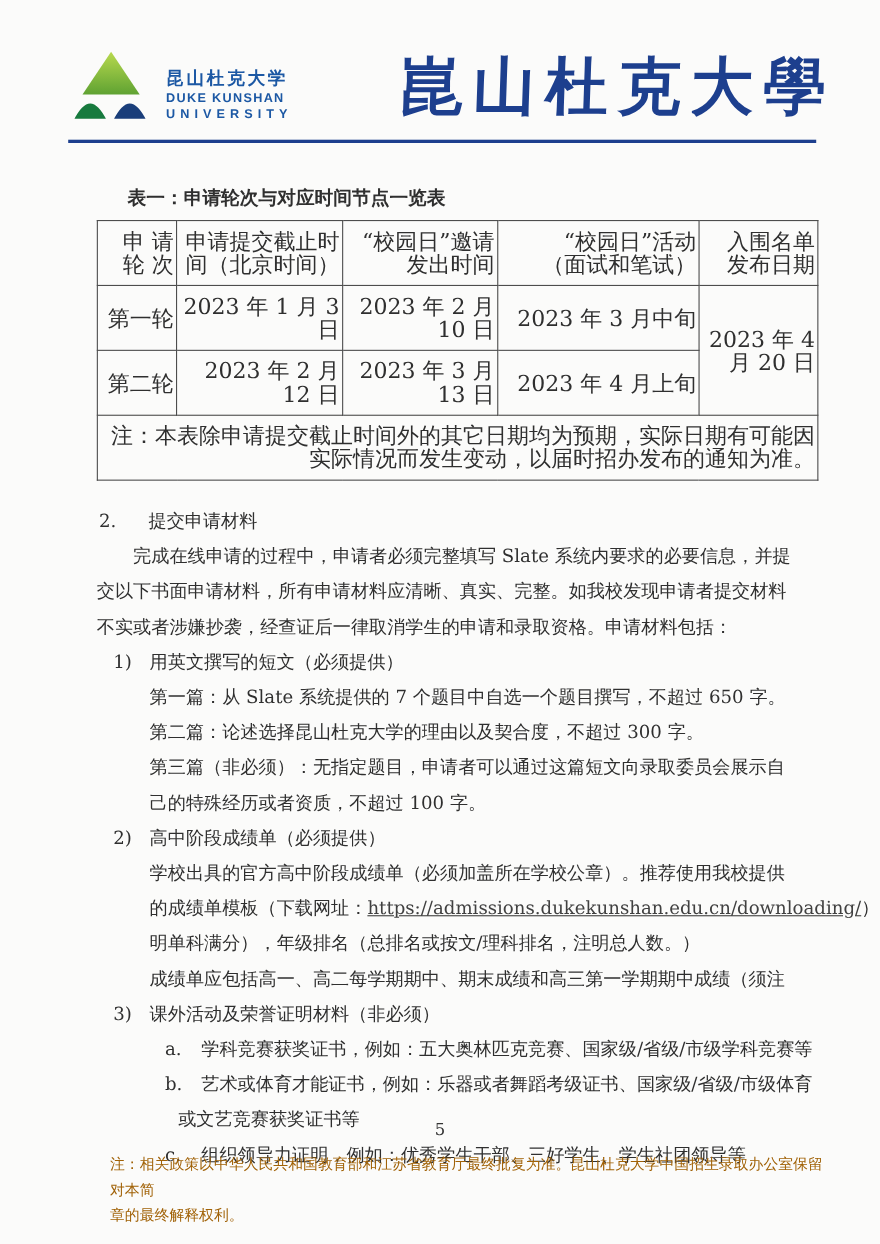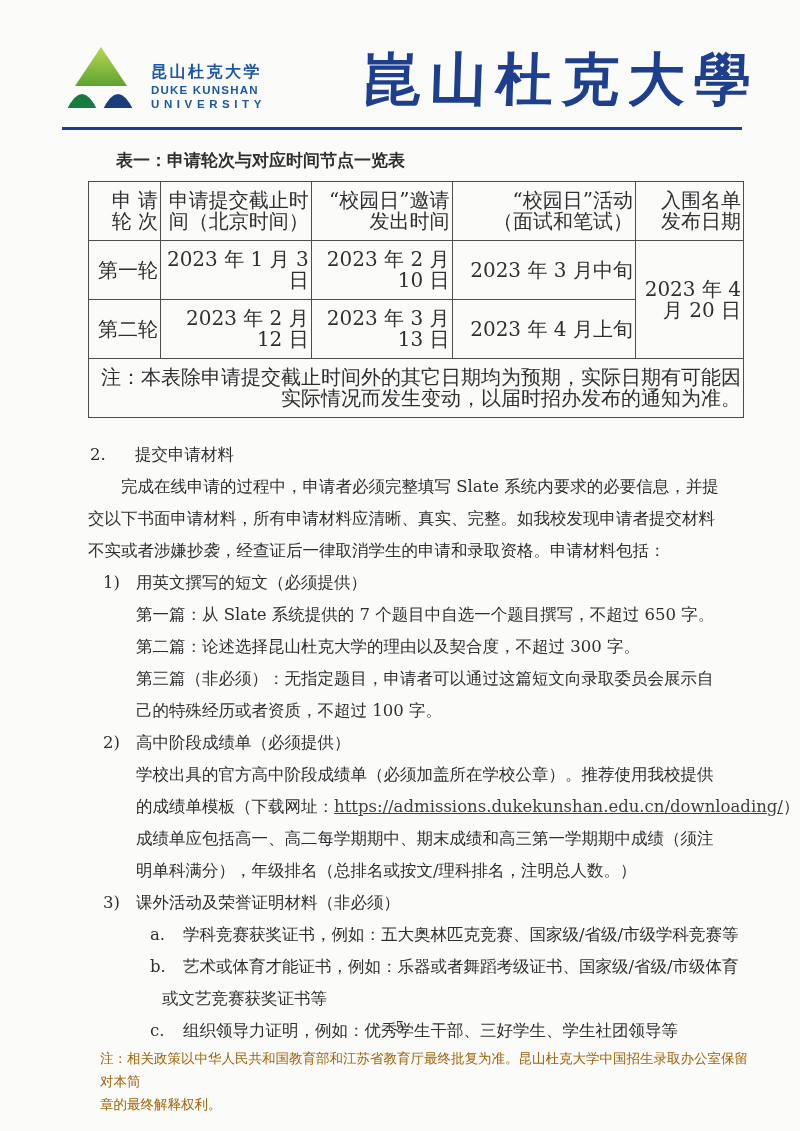--- a/index.html
+++ b/index.html
@@ -21,21 +21,21 @@
   .logo-en2 { font-size:11.5px; font-weight:bold; letter-spacing:4.6px; line-height:14px; }
   .calligraphy {
     font-size:57px; font-weight:900; color:#1d3f8e; letter-spacing:9px;
     line-height:66px; white-space:nowrap; transform:skewX(-2deg);
     font-family:"DejaVu Serif","Liberation Serif",serif;
   }
   .header-rule { height:3px; background:#1d3f8e; margin:15px 58px 0 62px; }
 
   
   .content { margin:0 56px 0 88px; font-size:16.5px; }
-  .table-title { margin-top:19px; margin-left:28px; font-weight:bold; font-size:17px; white-space:nowrap; }
+  .table-title { margin-top:38px; margin-left:28px; font-weight:bold; font-size:17px; white-space:nowrap; }
 
   table.sched { width:100%; border-collapse:collapse; margin-top:9px; table-layout:fixed; }
   table.sched th, table.sched td {
     border:1.7px solid #4d4d4d; text-align:right; font-weight:normal;
     font-size:20px; line-height:21px; padding:8px 2px; vertical-align:middle;
   }
   table.sched thead th { height:47px; }
   tr.row-a td { height:28px; }
   tr.row-b td { height:43px; }
   td.note-cell { text-align:left; line-height:22.5px; padding:4px 9px 6px; white-space:normal; }
@@ -167,22 +167,22 @@
 
     <div class="item-head line">
       <span class="item-num">2)</span>
       <span>高中阶段成绩单（必须提供）</span>
     </div>
     <div class="item-body">
       <div class="line">学校出具的官方高中阶段成绩单（必须加盖所在学校公章）。推荐使用我校提供</div>
       <div class="line">
         <span>的成绩单模板（下载网址：</span><a class="doc-link">https://admissions.dukekunshan.edu.cn/downloading/</a><span>）。</span>
       </div>
+      <div class="line">明单科满分），年级排名（总排名或按文/理科排名，注明总人数。）</div>
       <div class="line">成绩单应包括高一、高二每学期期中、期末成绩和高三第一学期期中成绩（须注</div>
-      <div class="line">明单科满分），年级排名（总排名或按文/理科排名，注明总人数。）</div>
     </div>
 
     <div class="item-head line">
       <span class="item-num">3)</span>
       <span>课外活动及荣誉证明材料（非必须）</span>
     </div>
     <div class="item-body">
       <div class="sub line">
         <span class="sub-letter">a.</span>
         <span>学科竞赛获奖证书，例如：五大奥林匹克竞赛、国家级/省级/市级学科竞赛等</span>

